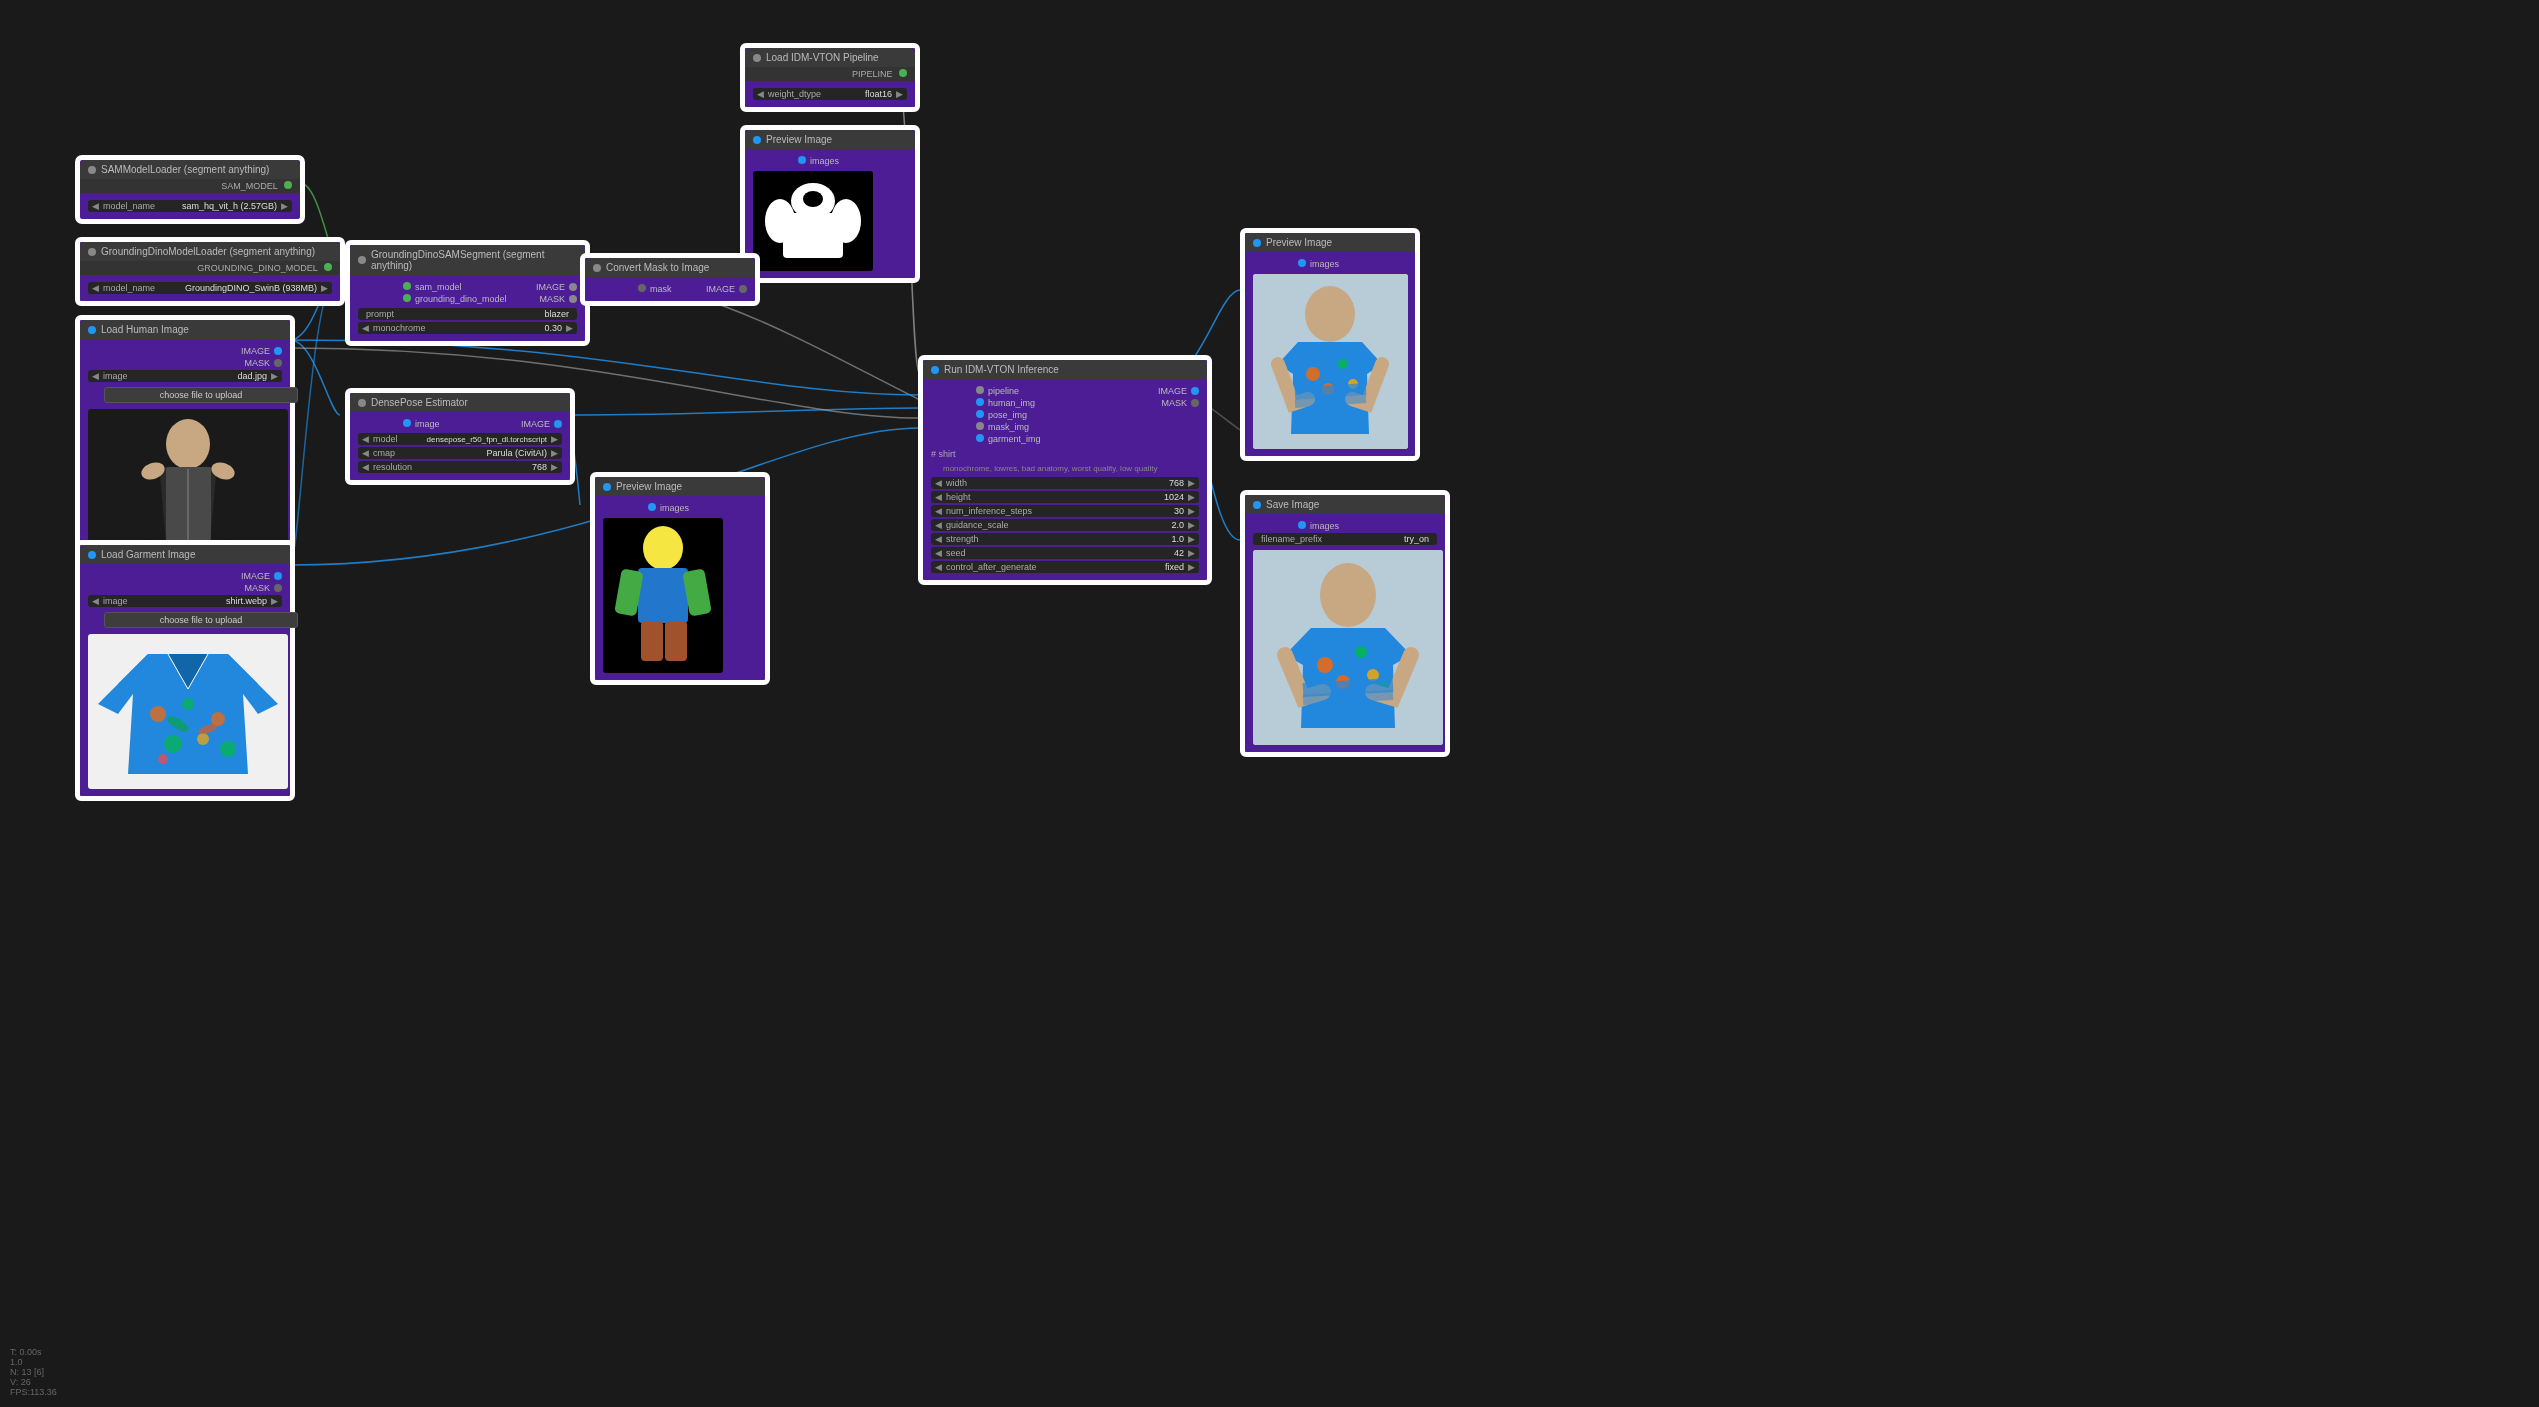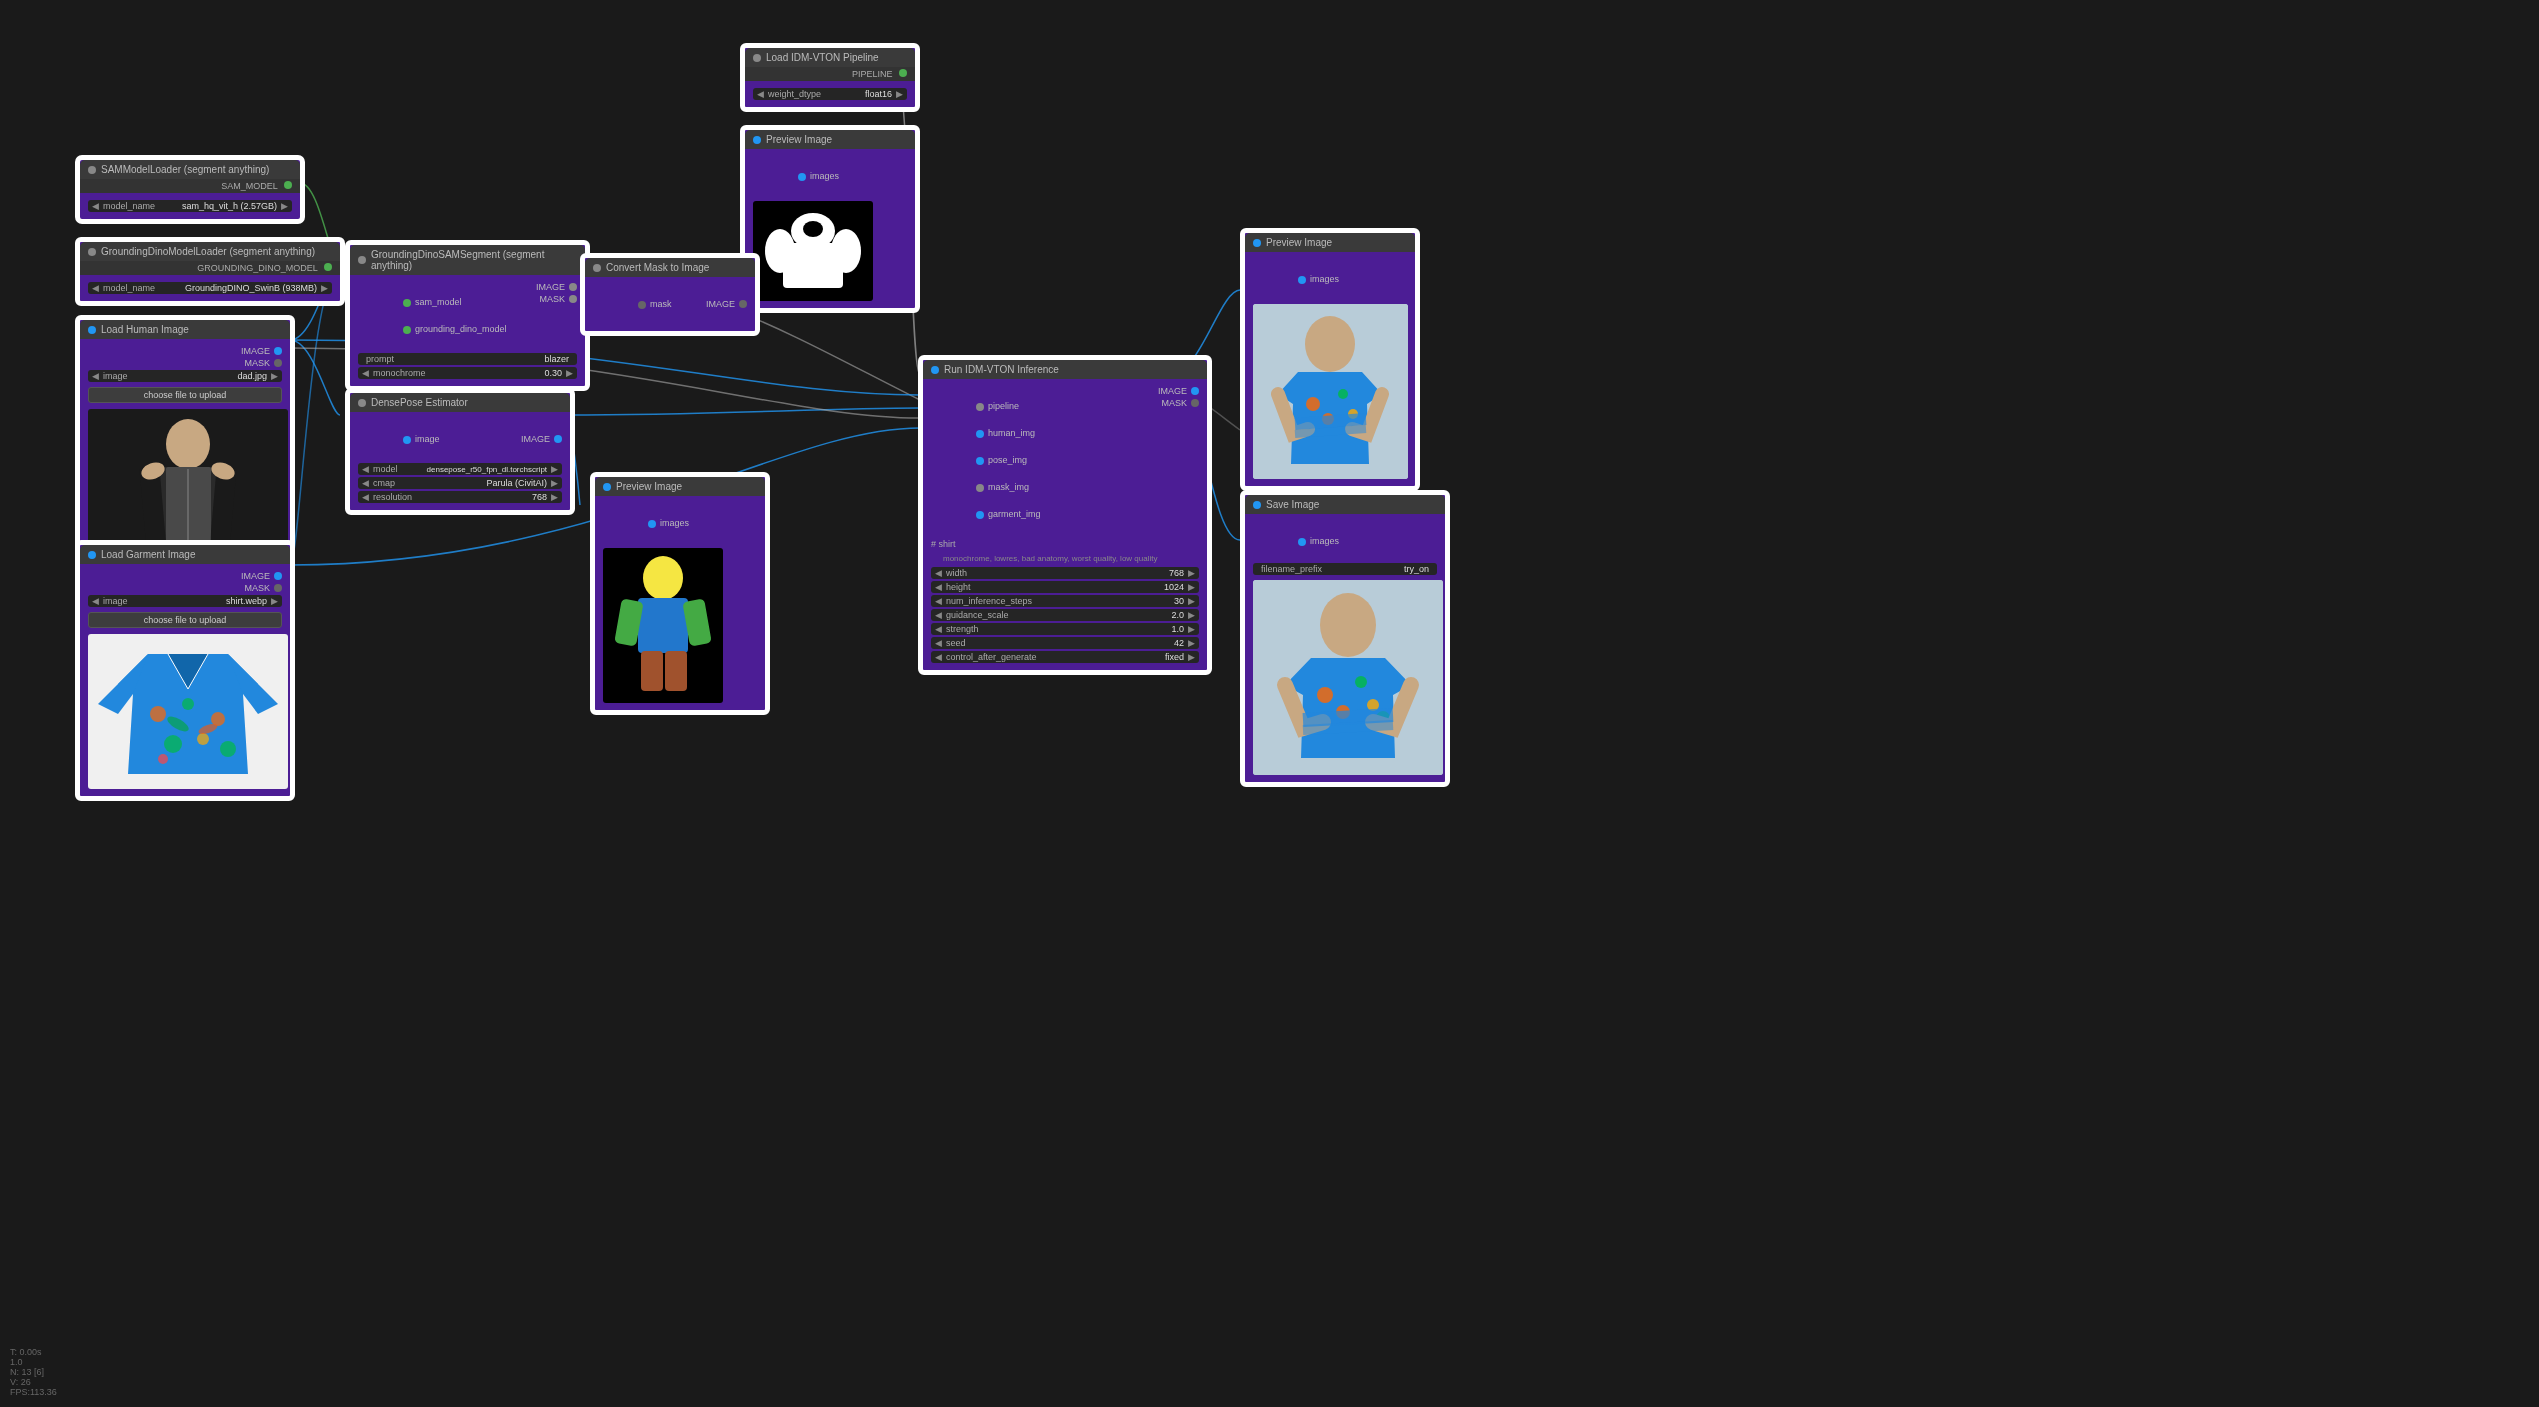--- a/index.html
+++ b/index.html
@@ -90,34 +90,34 @@
     }
     .choose-file-btn {
       background: #3d3d3d;
       border: 1px solid #555;
       border-radius: 3px;
       padding: 2px 16px;
       font-size: 9px;
       color: #ccc;
       cursor: pointer;
       text-align: center;
-      margin: 3px 0;
+      margin: 3px 16px;
       width: 100%;
     }
     .port-row-output {
       display: flex;
       align-items: center;
       justify-content: flex-end;
       margin: 2px 0;
       font-size: 9px;
     }
     .port-row-input {
       display: flex;
-      align-items: flex-end;
-      margin: 17px 0;
+      align-items: flex-start;
+      margin: 2px 0;
       font-size: 9px;
       padding-left: 45px;
     }
     .status-bar {
       position: absolute;
       bottom: 10px;
       left: 10px;
       font-size: 9px;
       color: #666;
       z-index: 10;

